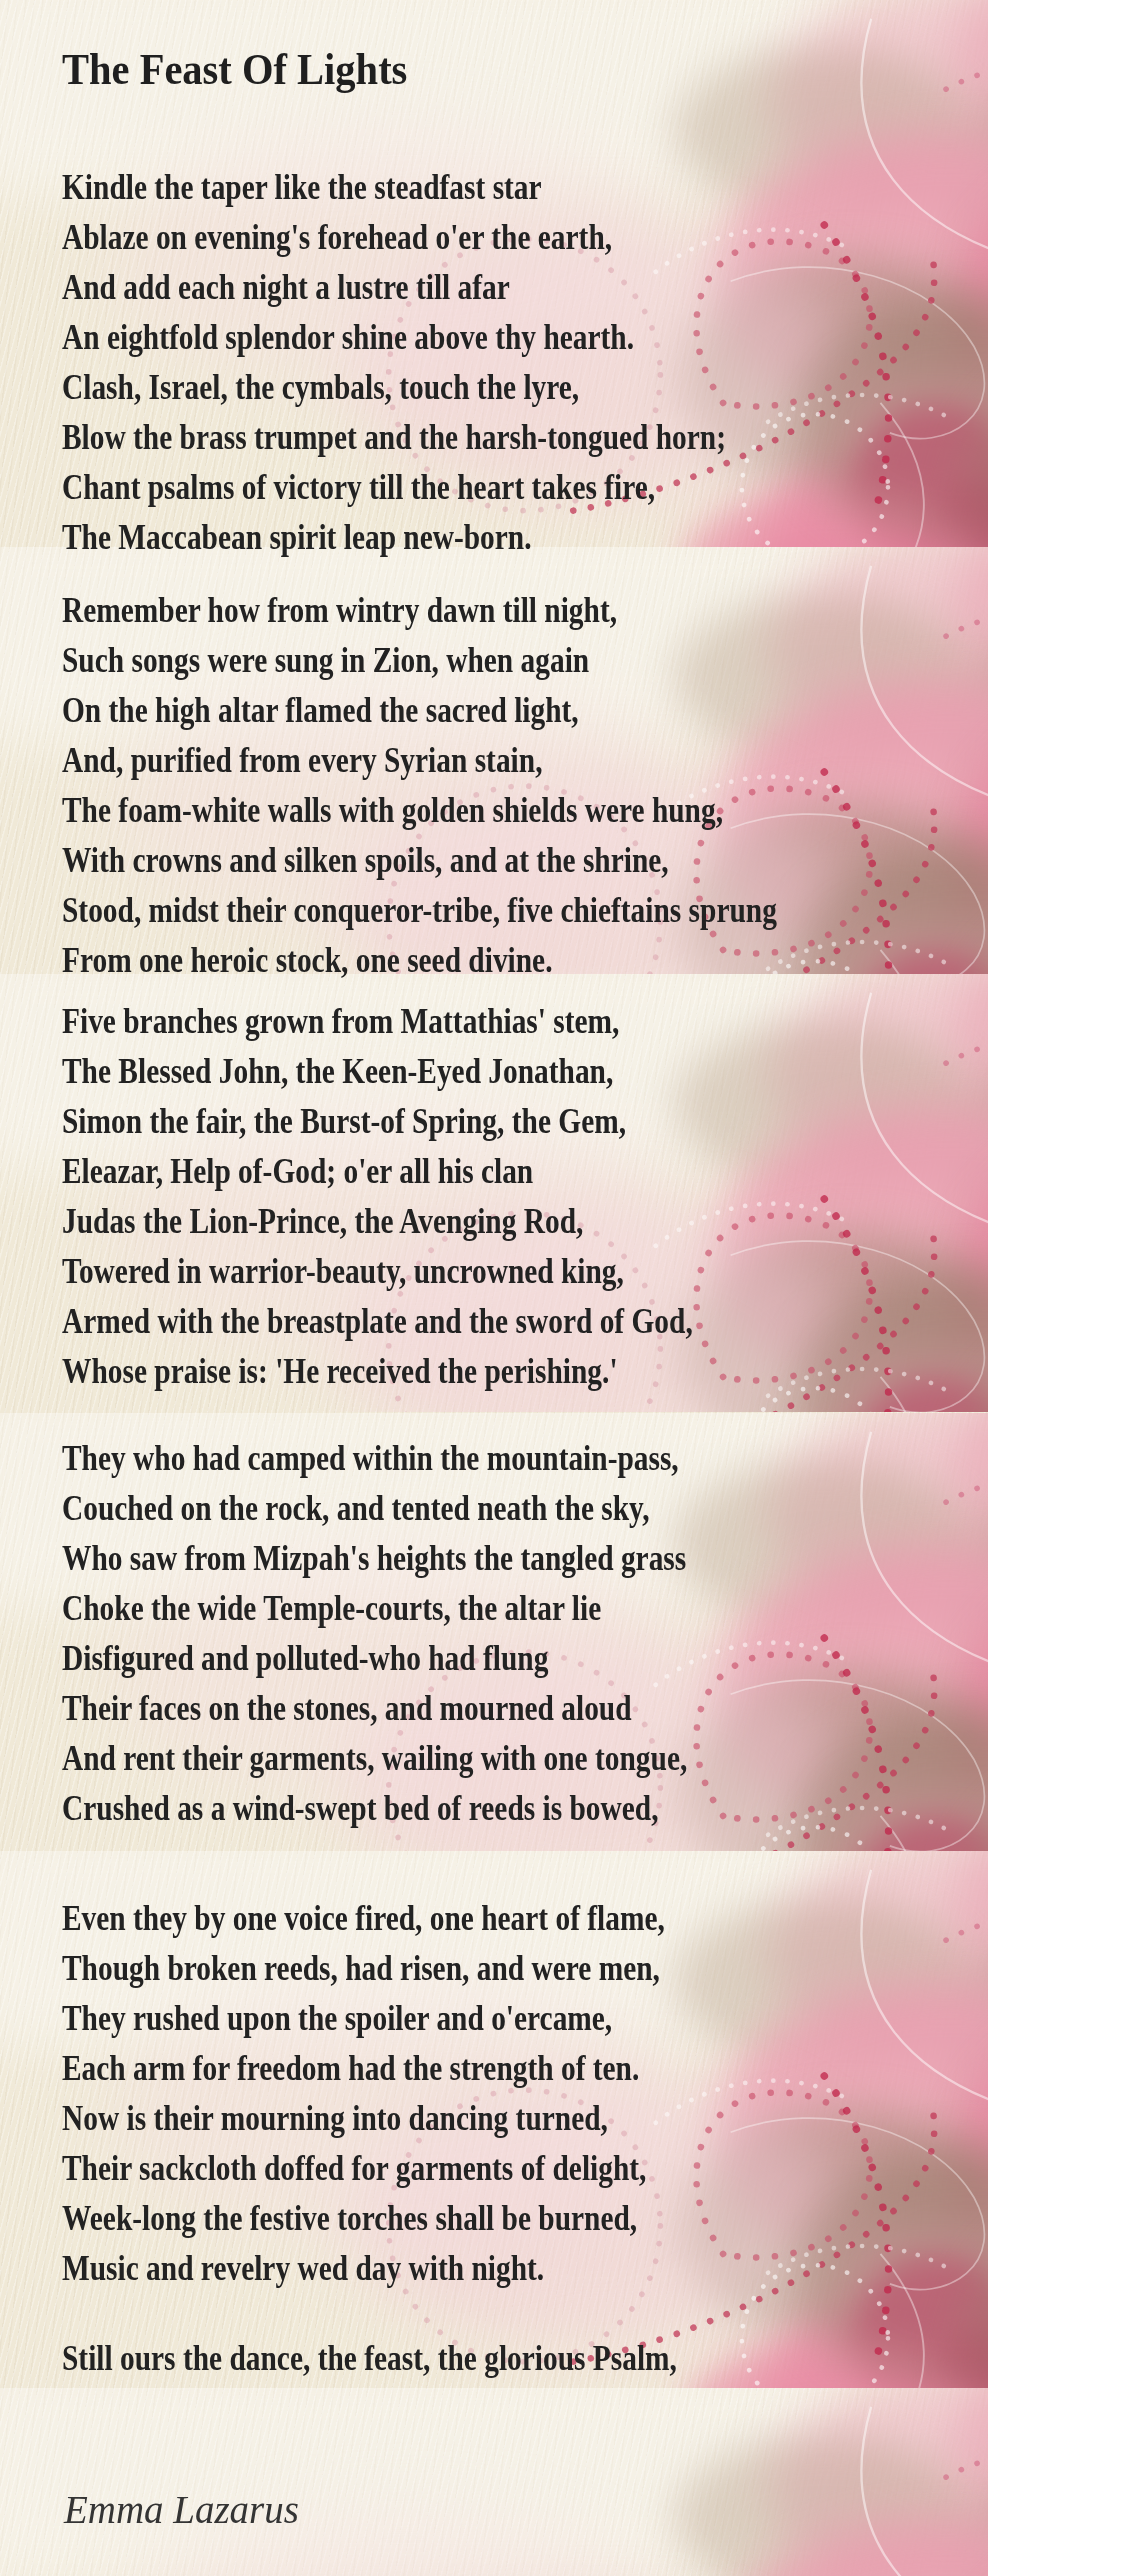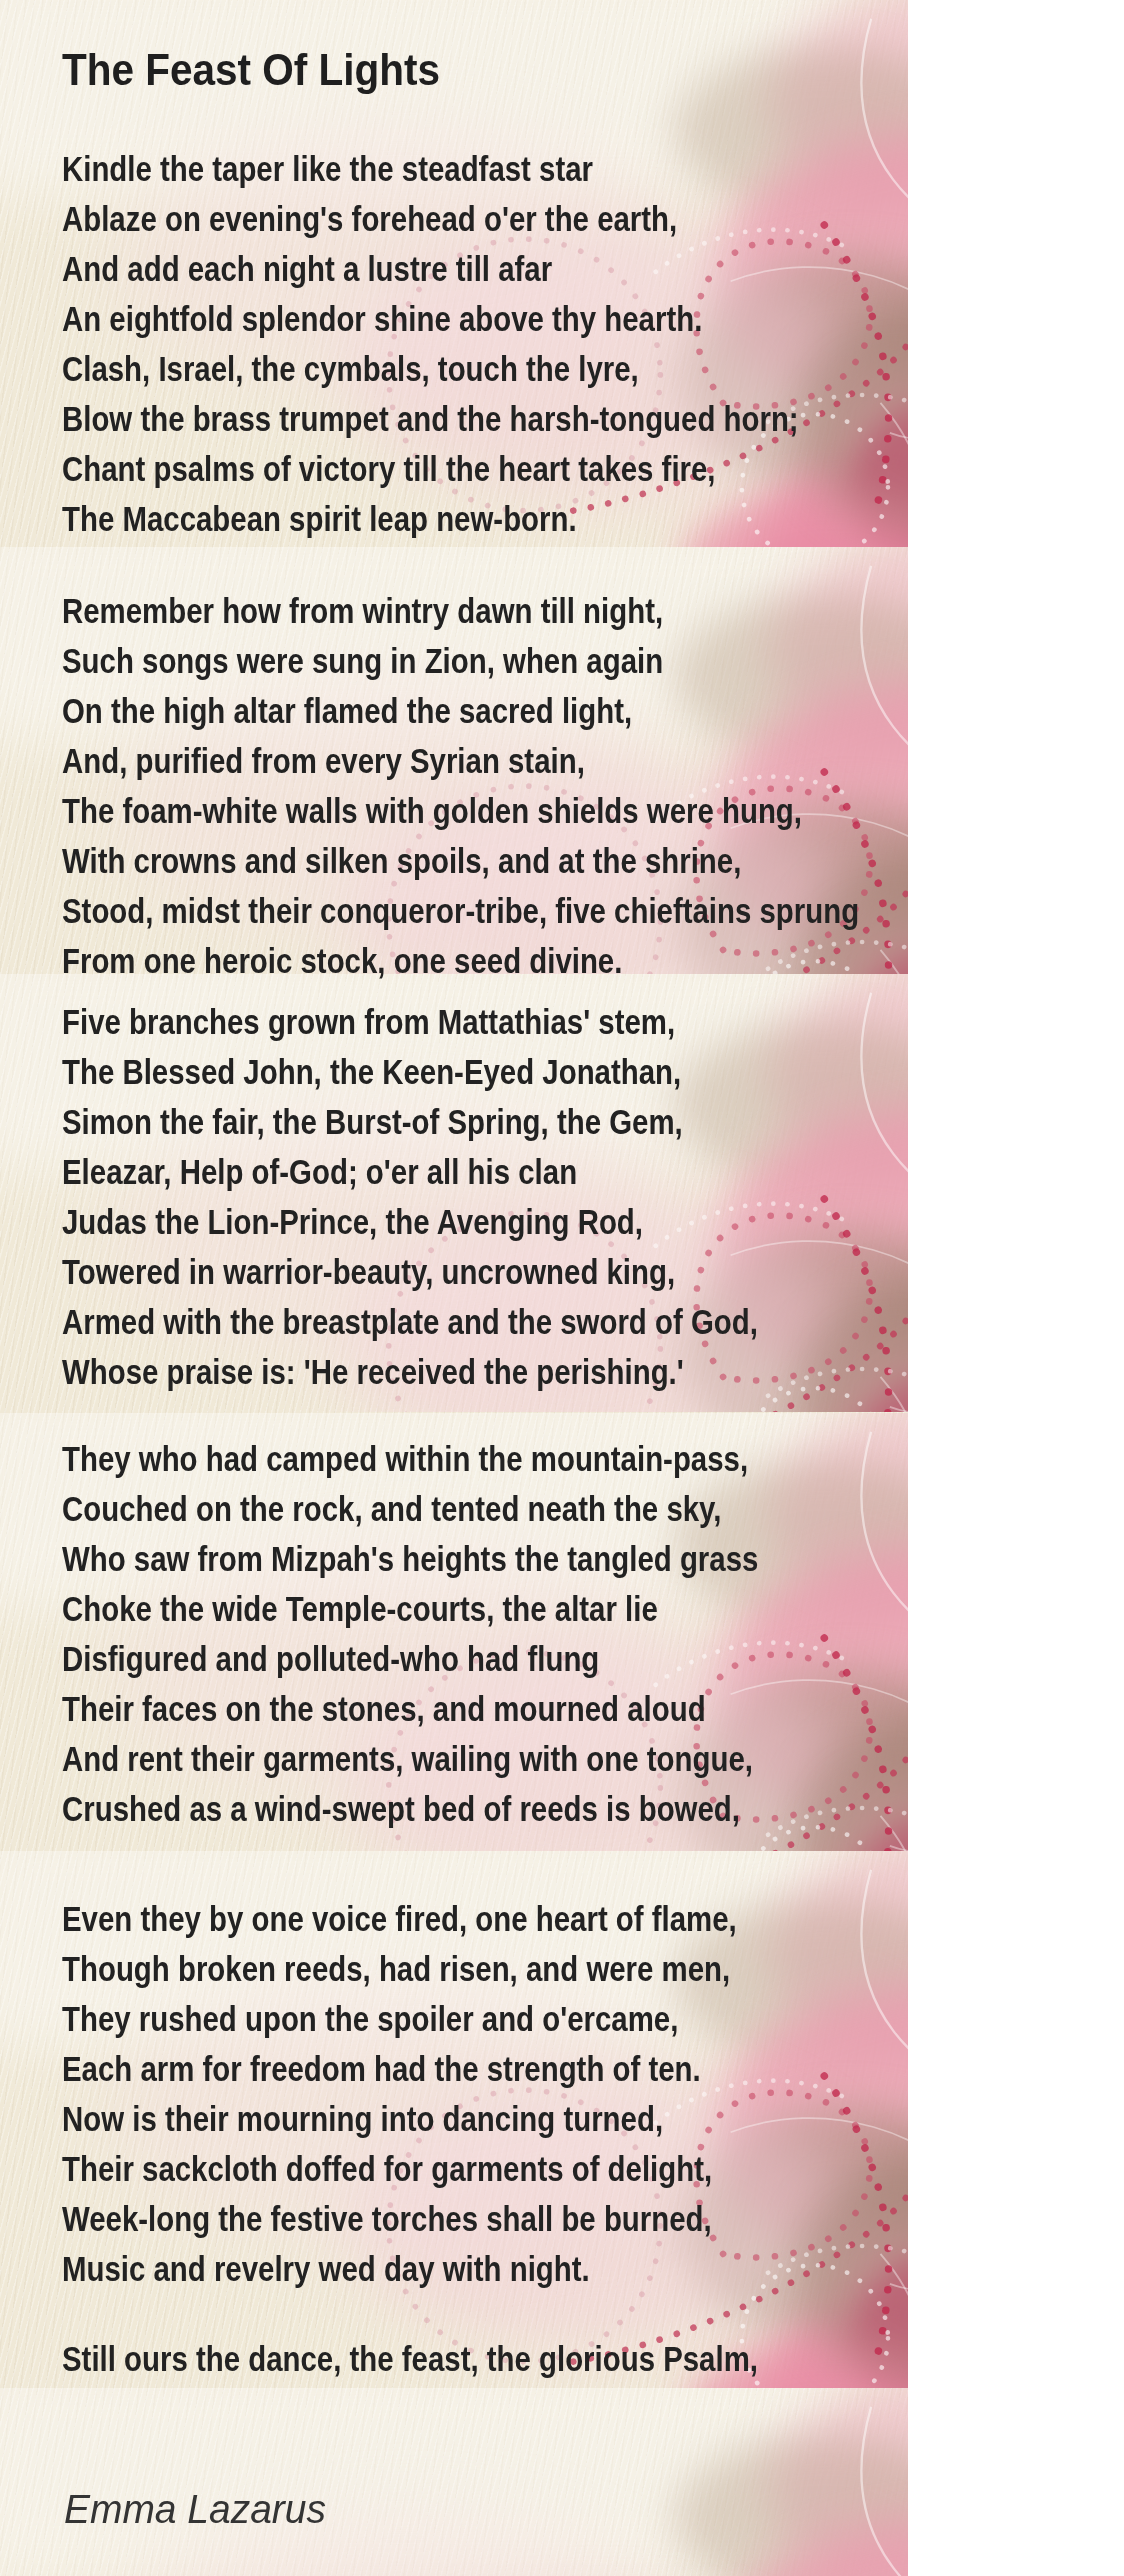--- a/index.html
+++ b/index.html
@@ -1,39 +1,39 @@
 <!DOCTYPE html>
 <html style="font-size:15px"><head>
 <meta charset="utf-8">
 <style>
   html,body{margin:0;padding:0;background:#ffffff;}
   .page{
-    position:relative;width:908px;height:2576px;overflow:hidden;
+    position:relative;width:988px;height:2576px;overflow:hidden;
     background-color:#f0e9d7;
     background-image:
       repeating-linear-gradient(105deg, rgba(255,255,255,0.32) 0px, rgba(255,255,255,0.32) 0.9px, rgba(255,255,255,0) 1.9px, rgba(255,255,255,0) 5.6px),
       repeating-linear-gradient(97deg, rgba(199,182,152,0.14) 0px, rgba(199,182,152,0.14) 0.9px, rgba(0,0,0,0) 1.9px, rgba(0,0,0,0) 8.4px);
-    font-family:Liberation Sans, sans-serif;
+    font-family:Liberation Serif, serif;
   }
   .strip{position:absolute;left:0;width:1124px;overflow:hidden;}
   .strip svg{display:block;}
   #strip-a{top:0;height:547px;}
   #strip-b{top:547px;height:427px;}
   #strip-c{top:974px;height:438px;}
   #strip-d{top:1413px;height:438px;}
   #strip-e{top:1851px;height:537px;}
   #strip-f{top:2388px;height:188px;}
   .hidden-defs{position:absolute;width:0;height:0;overflow:hidden;}
   .title{
     position:absolute;left:62px;top:46px;margin:0;
     font-weight:bold;font-size:45px;line-height:47px;color:#1f1f1f;
     white-space:nowrap;transform:scaleX(0.90);transform-origin:0 0;
   }
   .stanza{position:absolute;left:62px;}
-  #stanza-1{top:144px;} #stanza-2{top:586px;} #stanza-3{top:997px;}
+  #stanza-1{top:163px;} #stanza-2{top:586px;} #stanza-3{top:997px;}
   #stanza-4{top:1434px;} #stanza-5{top:1894px;} #stanza-6{top:2334px;}
   .line{
     font-weight:bold;font-size:35px;line-height:50px;color:#222222;
     white-space:nowrap;transform:scaleX(0.84);transform-origin:0 50%;
   }
   .author{
     position:absolute;left:64px;top:2487px;
     font-style:italic;font-weight:400;font-size:41px;line-height:45px;color:#343434;
     white-space:nowrap;transform:scaleX(0.95);transform-origin:0 0;
   }

